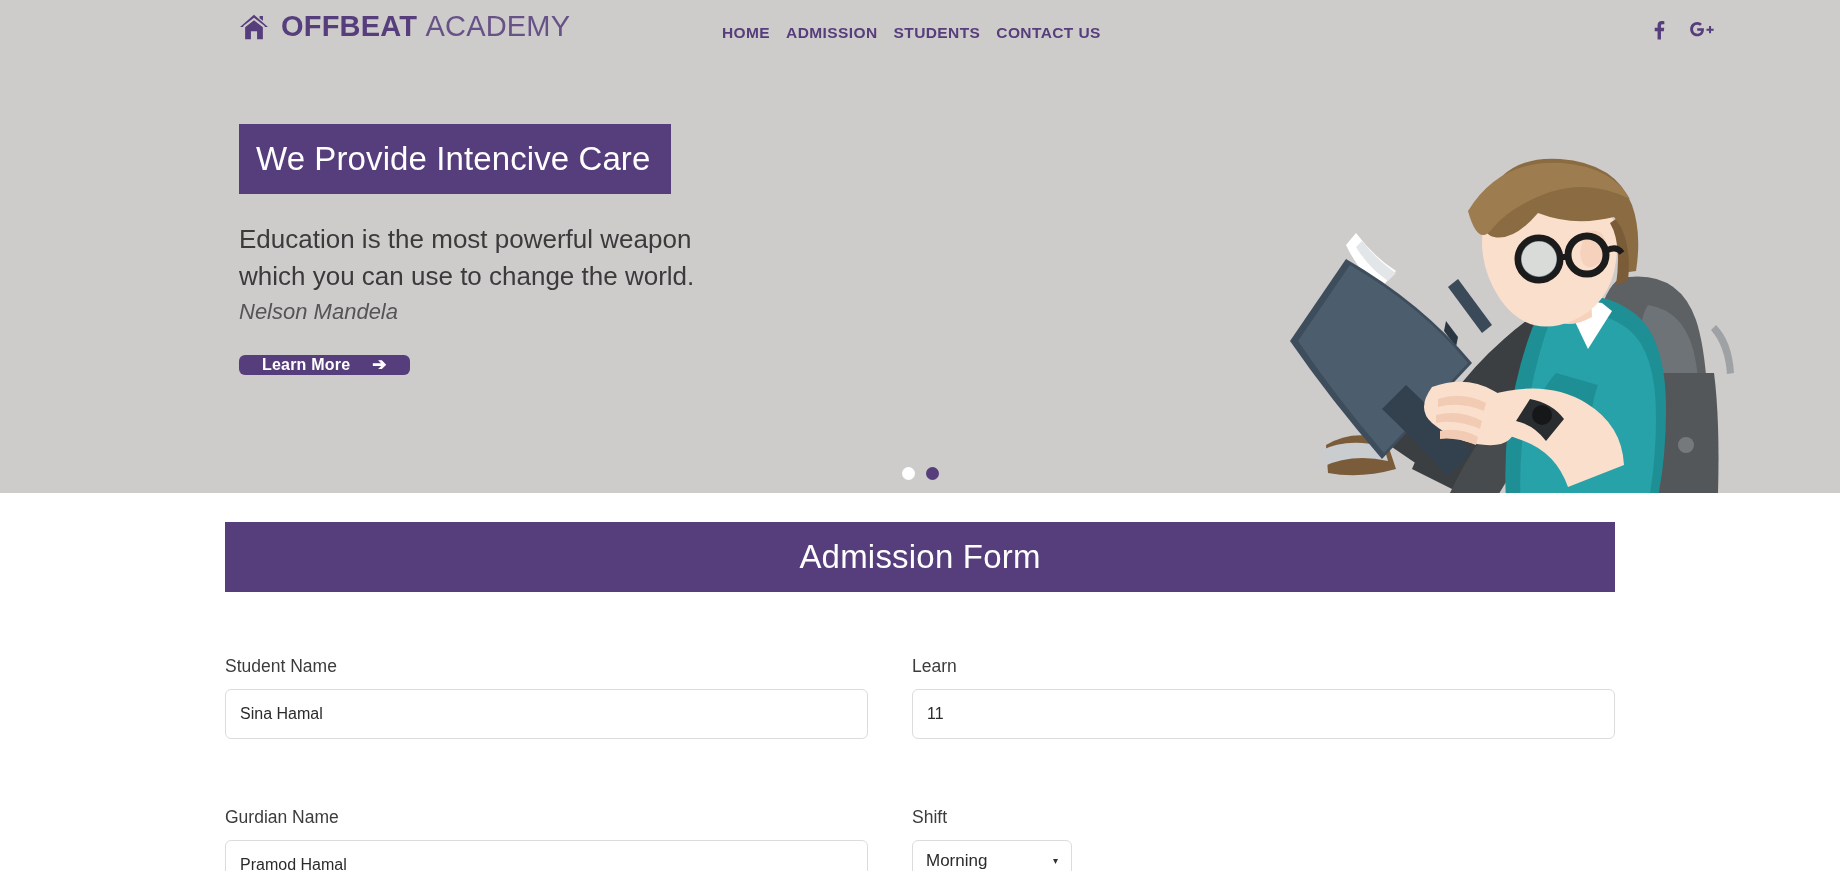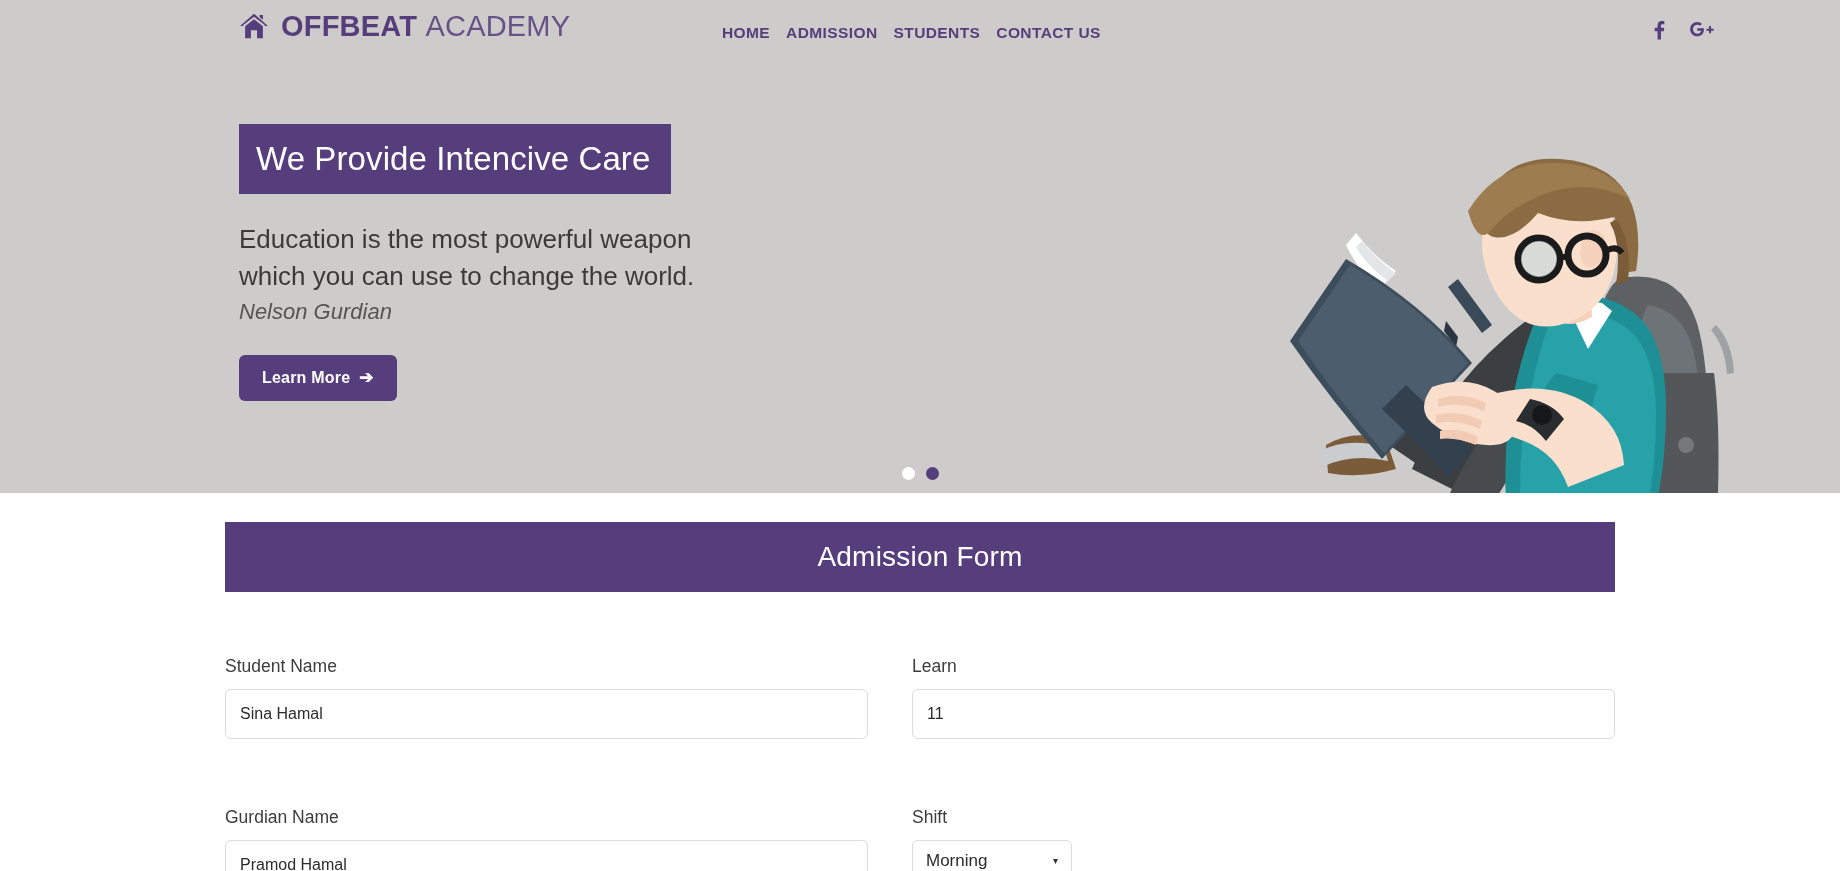--- a/index.html
+++ b/index.html
@@ -26,21 +26,21 @@
     display:flex;
     align-items:center;
     z-index:5;
   }
 
   .brand {
     position:absolute;
     left:239px;
     top:12px;
     display:flex;
-    align-items:flex-start;
+    align-items:center;
     gap:12px;
     text-decoration:none;
     white-space:nowrap;
   }
   .brand-home-icon { display:block; width:30px; height:28px; }
   .brand-text {
     font-size:29px;
     letter-spacing:.2px;
     color:#563d7c;
     line-height:1;
@@ -102,27 +102,27 @@
   }
   .hero-author {
     margin-top:4px;
     font-size:22px;
     font-style:italic;
     color:#555;
   }
   .learn-more {
     display:inline-flex;
     align-items:center;
-    gap:9px;
+    gap:22px;
     margin-top:30px;
     background:#563d7c;
     color:#fff;
     border:none;
     border-radius:6px;
-    padding:14px 23px;
+    padding:1px 23px;
     font-size:16px;
     font-weight:bold;
     font-family:"Liberation Sans", sans-serif;
     cursor:pointer;
     letter-spacing:.2px;
   }
   .learn-more .arrow { font-size:17px; line-height:1; }
 
   
   .dots {
@@ -164,21 +164,21 @@
     width:1390px;
     margin:0 auto;
   }
   .form-header {
     background:#563d7c;
     color:#fff;
     height:70px;
     display:flex;
     align-items:center;
     justify-content:center;
-    font-size:28px;
+    font-size:33px;
     font-weight:normal;
     letter-spacing:.2px;
   }
 
   .form-grid {
     display:grid;
     grid-template-columns:643px 1fr;
     column-gap:98px;
     row-gap:0;
     padding-top:64px;
@@ -266,21 +266,21 @@
       </a>
     </div>
   </nav>
 
   <div class="hero-caption">
     <h1 class="hero-title">We Provide Intencive Care</h1>
     <p class="hero-sub">
       <span>Education is the most powerful weapon</span><br>
       <span>which you can use to change the world.</span>
     </p>
-    <p class="hero-author">Nelson Gurdian</p>
+    <p class="hero-author">Nelson Mandela</p>
     <button class="learn-more">
       <span>Learn More</span>
       <span class="arrow">➔</span>
     </button>
   </div>
 
   <div class="hero-illustration">
     <svg viewBox="0 0 700 420" width="700" height="420" aria-hidden="true">
 
       <path fill="#5d6164" d="M470 205 q58 -10 76 42 q16 48 12 173 h-108 q-14 -110 -2 -170 q6 -34 22 -45 z"></path>

